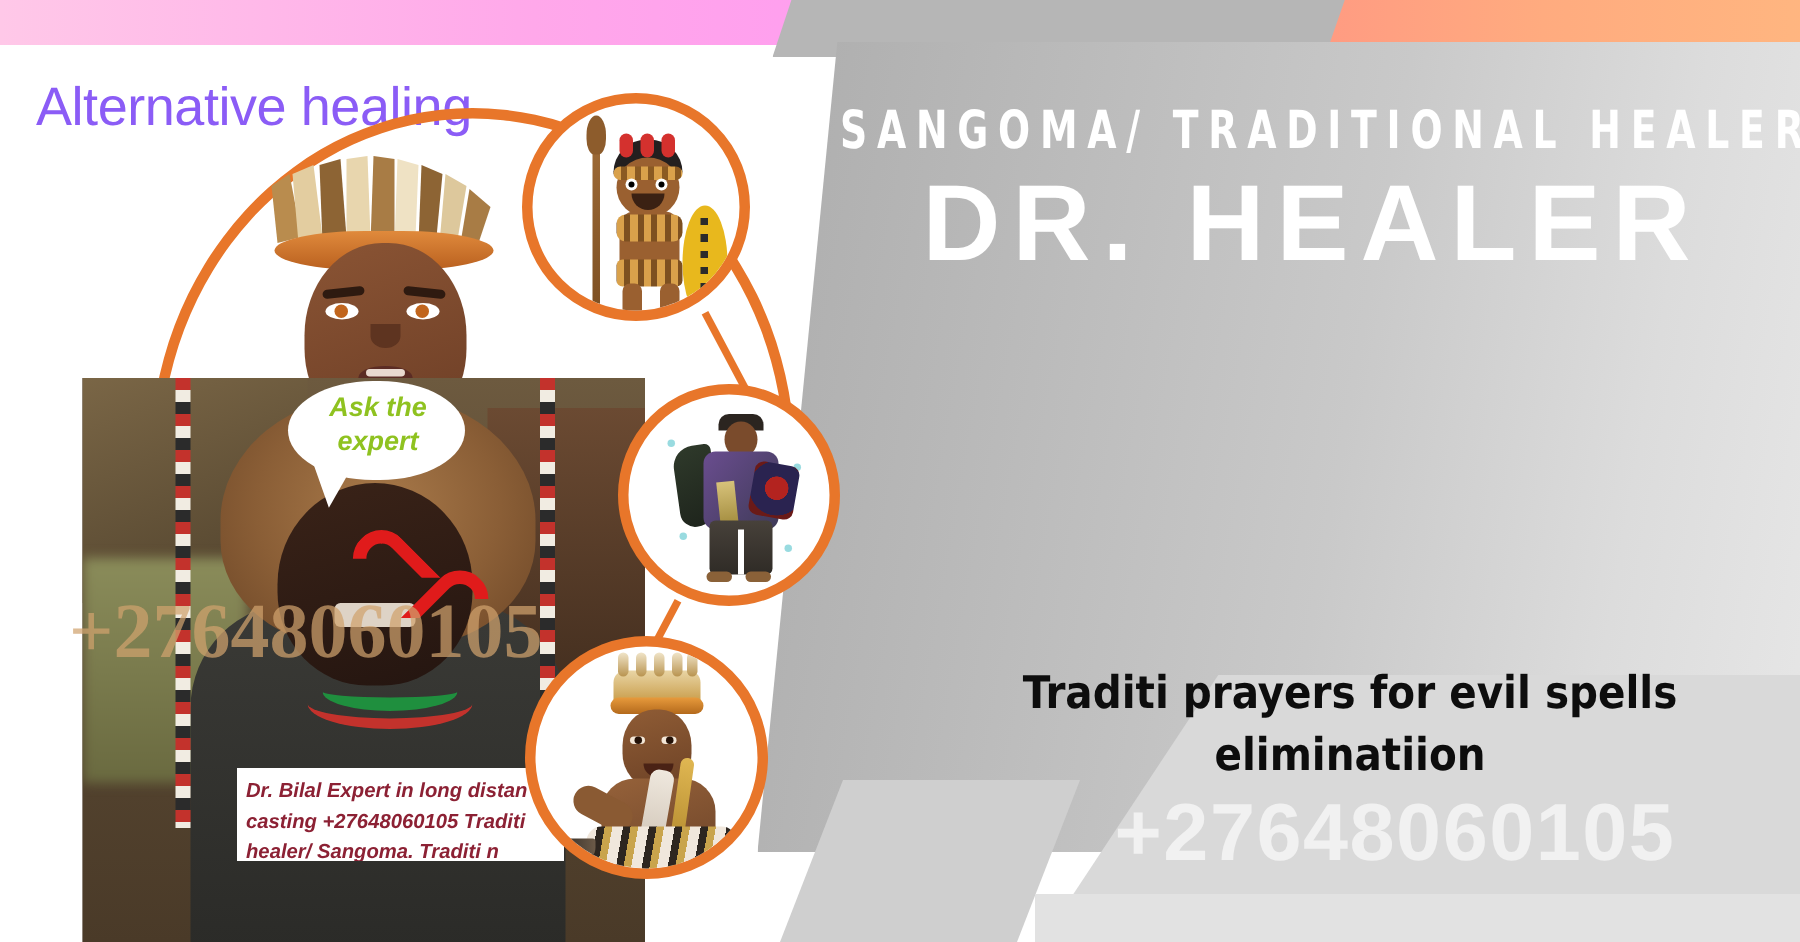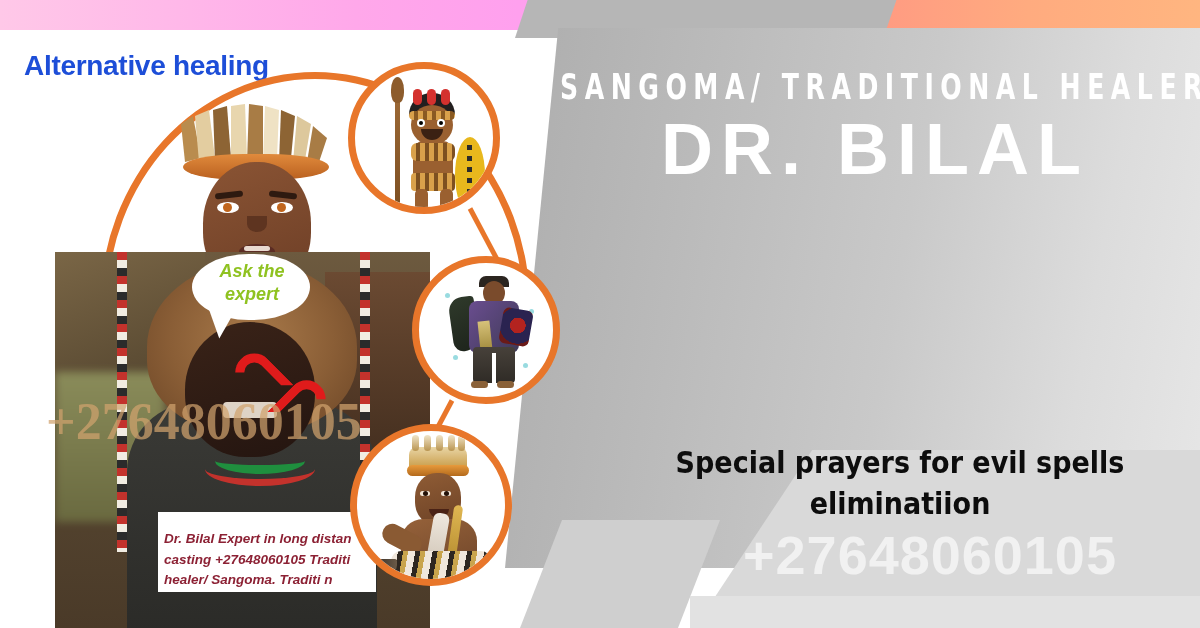--- a/index.html
+++ b/index.html
@@ -41,22 +41,22 @@
               color:#f93a2b; font-size:33px; font-weight:700; line-height:1.32;
               font-family:"DejaVu Sans Condensed","Liberation Sans",sans-serif; }
   .blackblock { position:absolute; left:600px; top:443px; width:600px; text-align:center;
                 color:#0d0d0d; font-size:30px; font-weight:700; line-height:1.35;
                 font-family:"DejaVu Sans Condensed","Liberation Sans",sans-serif; }
   .phone-wm { position:absolute; left:660px; top:524px; width:540px; text-align:center;
               color:rgba(255,255,255,0.62); font-size:54px; font-weight:700;
               letter-spacing:1px; font-family:"Liberation Sans",sans-serif; }
 
   
-  .alt-heal { position:absolute; left:24px; top:50px; font-size:28px; font-weight:700;
-              color:#1d4ed8; letter-spacing:-0.3px; }
+  .alt-heal { position:absolute; left:24px; top:50px; font-size:36px; font-weight:400;
+              color:#8b5cf6; letter-spacing:-0.3px; }
   .arc { position:absolute; left:100px; top:72px; width:430px; height:470px;
          border:7px solid #e8762a; border-radius:50%;
          clip-path: polygon(0 0, 100% 0, 100% 68%, 0 68%); background:transparent; }
 
   
   .healer { position:absolute; left:155px; top:104px; width:200px; height:200px; }
   .h-feathers { position:absolute; left:24px; top:0; width:152px; height:62px; }
   .h-band { position:absolute; left:28px; top:50px; width:146px; height:26px;
             background:linear-gradient(180deg,#e08a3c,#b9601f); border-radius:50%/60%; }
   .h-face { position:absolute; left:48px; top:58px; width:108px; height:128px;
@@ -122,22 +122,22 @@
                  border-top:36px solid #ffffff; transform:rotate(-4deg); }
   .bubble-txt { position:absolute; left:196px; top:260px; width:112px; text-align:center;
                 color:#8fc220; font-size:18px; font-style:italic; font-weight:700;
                 line-height:1.25; }
 
   .wm-photo { position:absolute; left:46px; top:392px; width:400px;
               font-size:52px; font-weight:700; letter-spacing:0px;
               color:rgba(208,162,110,0.72); white-space:nowrap;
               font-family:"Liberation Serif", serif; }
 
-  .caption { position:absolute; left:158px; top:512px; width:218px; height:80px;
-             background:#ffffff; padding:17px 6px 0 6px; overflow:hidden; }
+  .caption { position:absolute; left:158px; top:512px; width:218px; height:62px;
+             background:#ffffff; padding:5px 6px 0 6px; overflow:hidden; }
   .caption span { display:block; color:#8c2134; font-size:13.5px; font-style:italic;
                   font-weight:700; line-height:1.52; white-space:nowrap; }
 
   
   .circ { position:absolute; border-radius:50%; border:7px solid #e8762a;
           background:#ffffff; overflow:hidden; }
   .circ1 { left:348px; top:62px;  width:152px; height:152px; }
   .circ2 { left:412px; top:256px; width:148px; height:148px; }
   .circ3 { left:350px; top:424px; width:162px; height:162px; }
   .connector { position:absolute; background:#e8762a; height:5px; transform-origin:left center; }
@@ -226,22 +226,22 @@
   <div class="bar bar-pink"></div>
   <div class="bar bar-gray"></div>
   <div class="bar bar-orange"></div>
 
   <div class="gray-panel"></div>
   <div class="gray-foot-b"></div>
   <div class="gray-foot-a"></div>
   <div class="gray-foot-c"></div>
 
   <div class="kicker">SANGOMA/ TRADITIONAL HEALER</div>
-  <div class="bigname">DR.  BILAL</div>
-  <div class="blackblock">Special prayers for  evil spells eliminatiion</div>
+  <div class="bigname">DR.  HEALER</div>
+  <div class="blackblock">Traditi prayers for  evil spells eliminatiion</div>
   <div class="phone-wm">+27648060105</div>
 
   <div class="alt-heal">Alternative healing</div>
   <div class="arc"></div>
 
   <div class="healer">
     <svg class="h-feathers" viewBox="0 0 152 62">
       <g>
         <path d="M6 58 L2 20 L14 12 L22 54 Z" fill="#b98c4e"></path>
         <path d="M20 58 L16 12 L30 6 L36 54 Z" fill="#e3cda0"></path>

